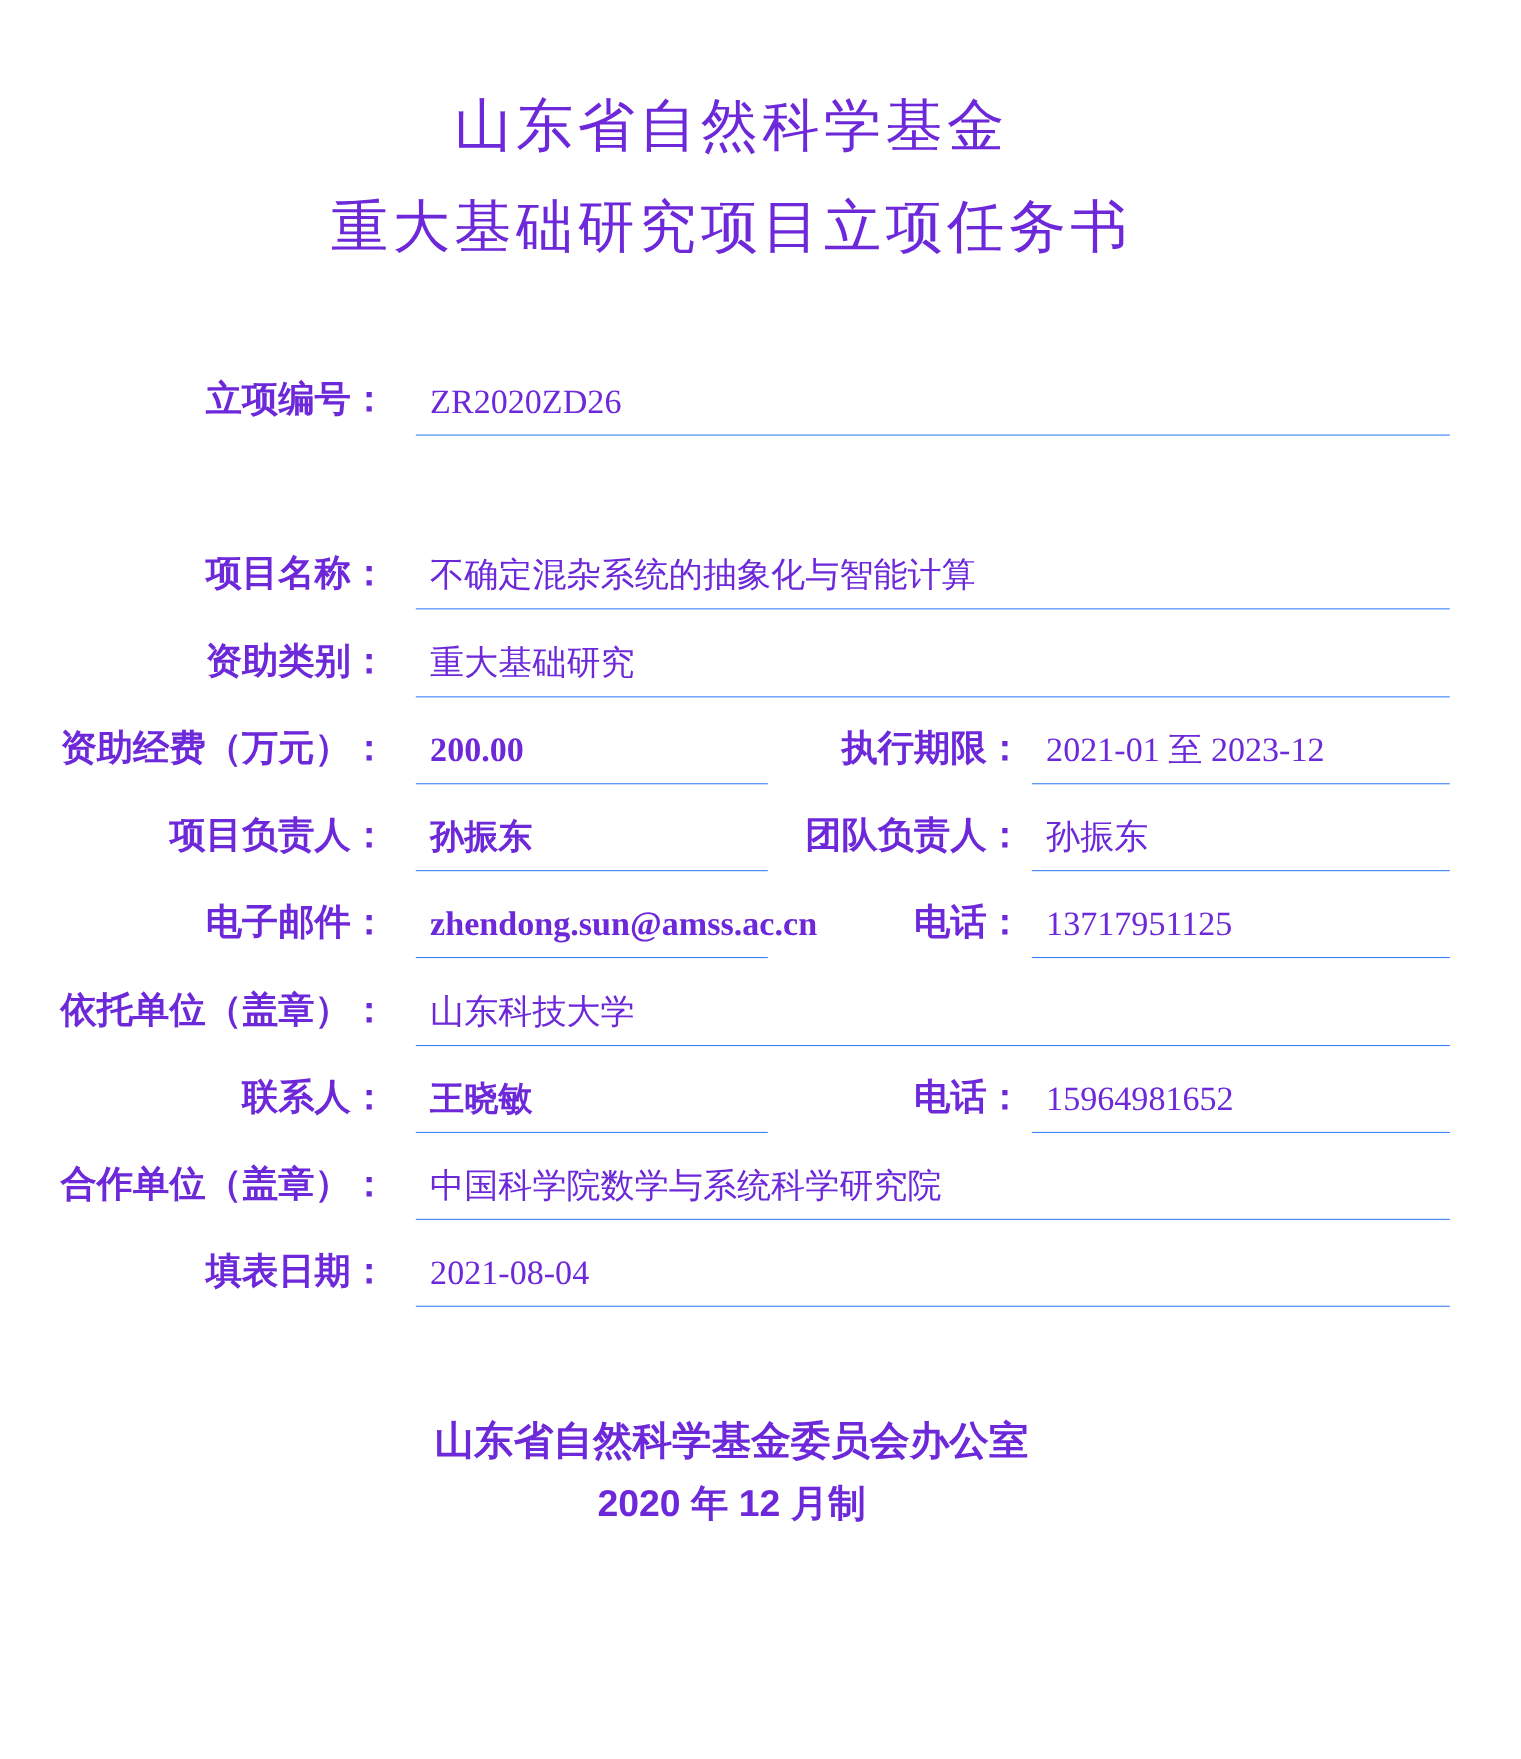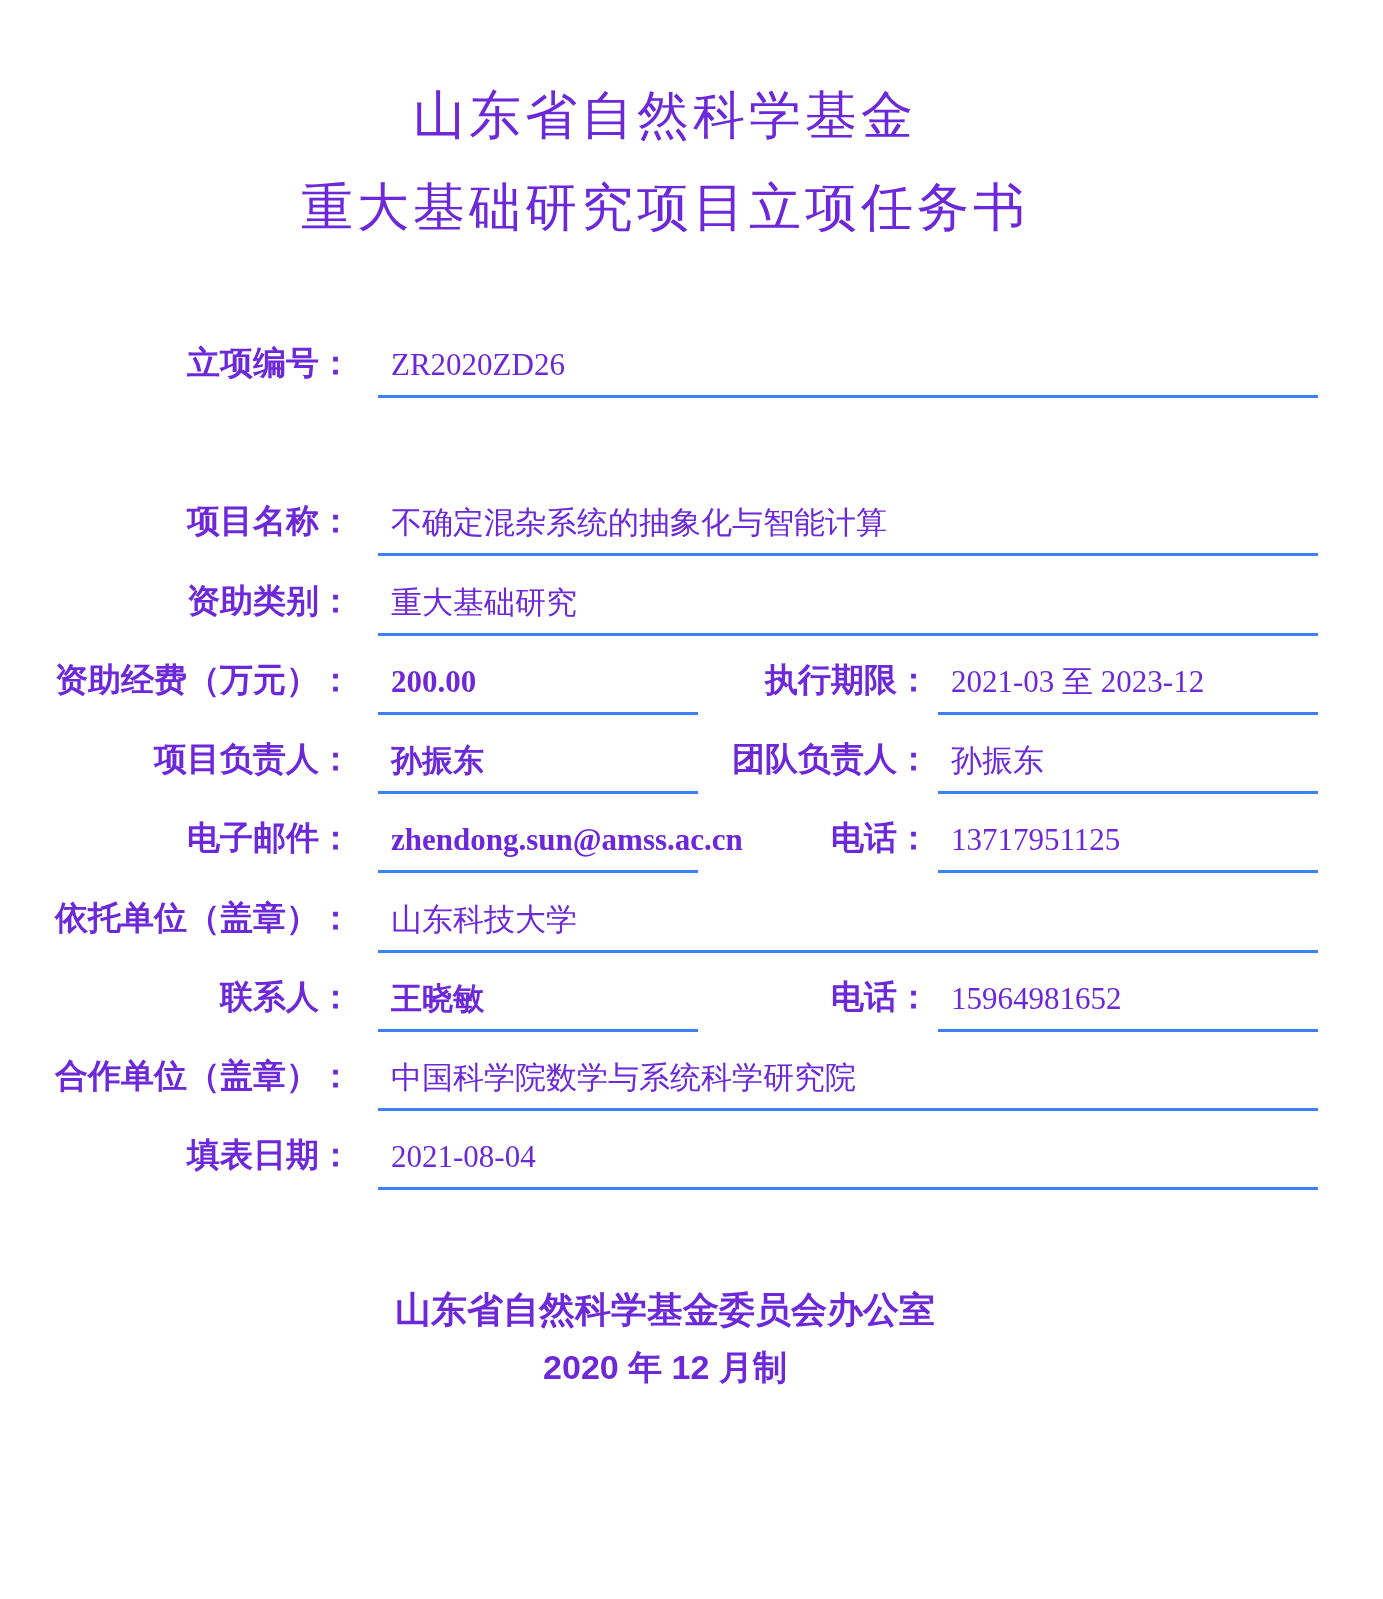--- a/index.html
+++ b/index.html
@@ -44,21 +44,21 @@
     line-height: 40px;
     text-align: right;
     white-space: nowrap;
   }
   .lbl.main   { left: 0;   width: 352px; }
   .lbl.second { left: 718px; width: 212px; }
   .field {
     position: absolute;
     top: 0;
     height: 55px;
-    border-bottom: 3px solid #3b82f6;
+    border-bottom: 1px solid #3b82f6;
   }
   .field.full  { left: 378px; width: 940px; }
   .field.left  { left: 378px; width: 320px; font-weight: bold; }
   .field.right { left: 938px; width: 380px; }
   .value {
     position: absolute;
     left: 13px;
     top: 7px;
     font-size: 31px;
     line-height: 36px;
@@ -108,21 +108,21 @@
     </div>
   </div>
 
   <div class="row" style="top:657px">
     <div class="lbl main">资助经费（万元）：</div>
     <div class="field left">
       <span class="value">200.00</span>
     </div>
     <div class="lbl second">执行期限：</div>
     <div class="field right">
-      <span class="value">2021-03 至 2023-12</span>
+      <span class="value">2021-01 至 2023-12</span>
     </div>
   </div>
 
   <div class="row" style="top:736px">
     <div class="lbl main">项目负责人：</div>
     <div class="field left">
       <span class="value">孙振东</span>
     </div>
     <div class="lbl second">团队负责人：</div>
     <div class="field right">

